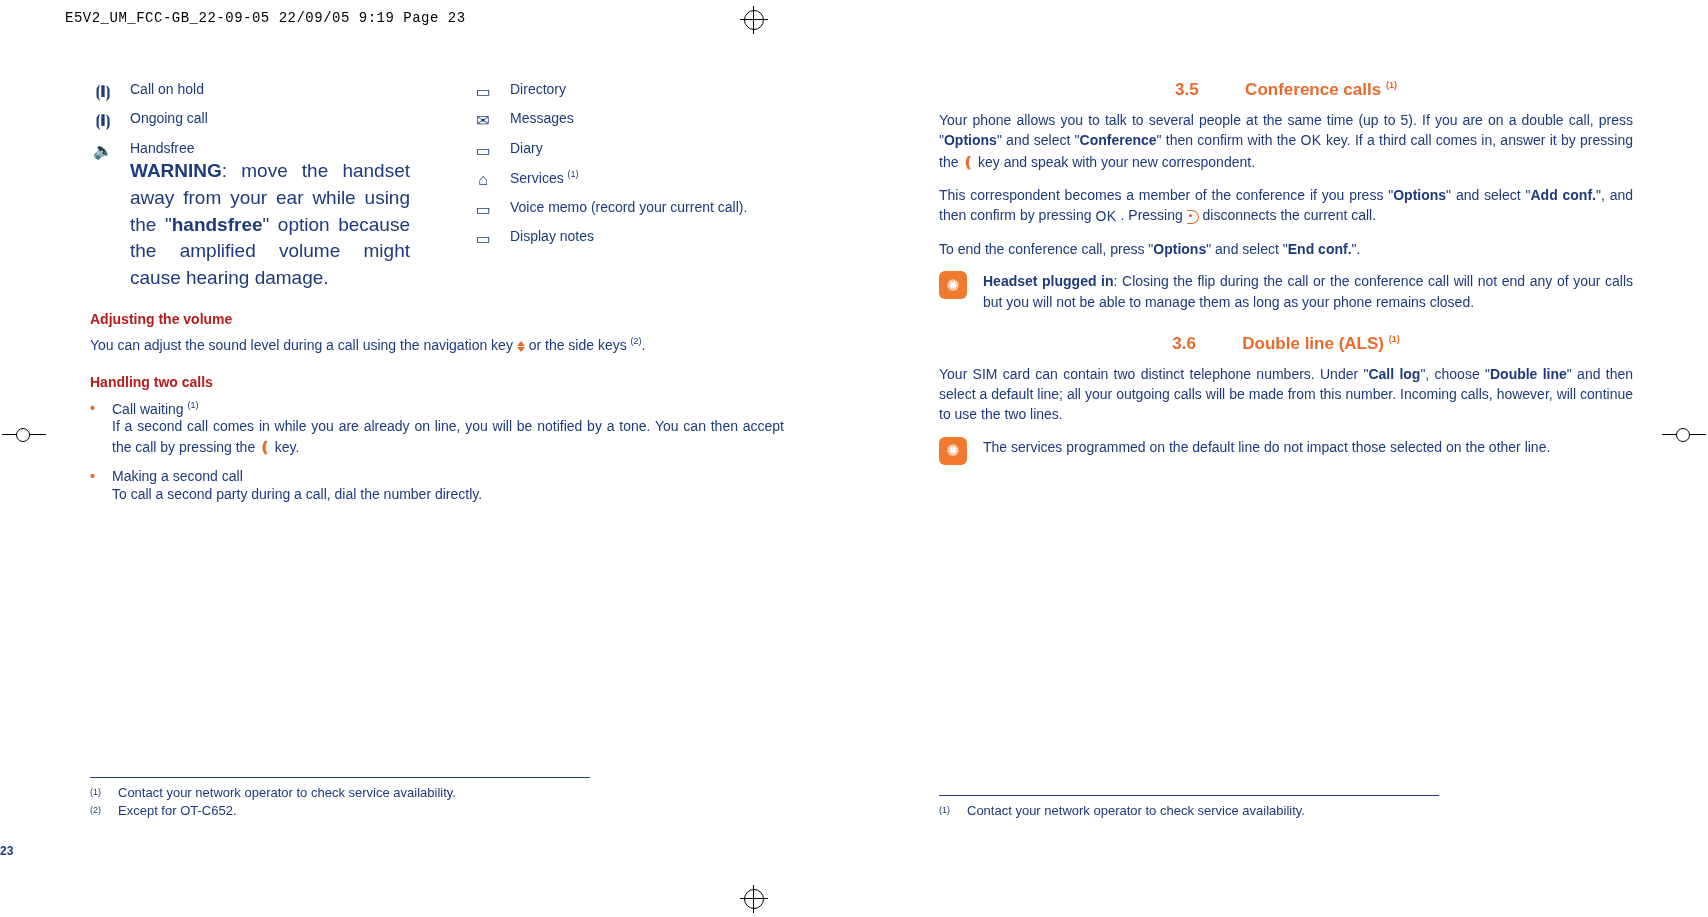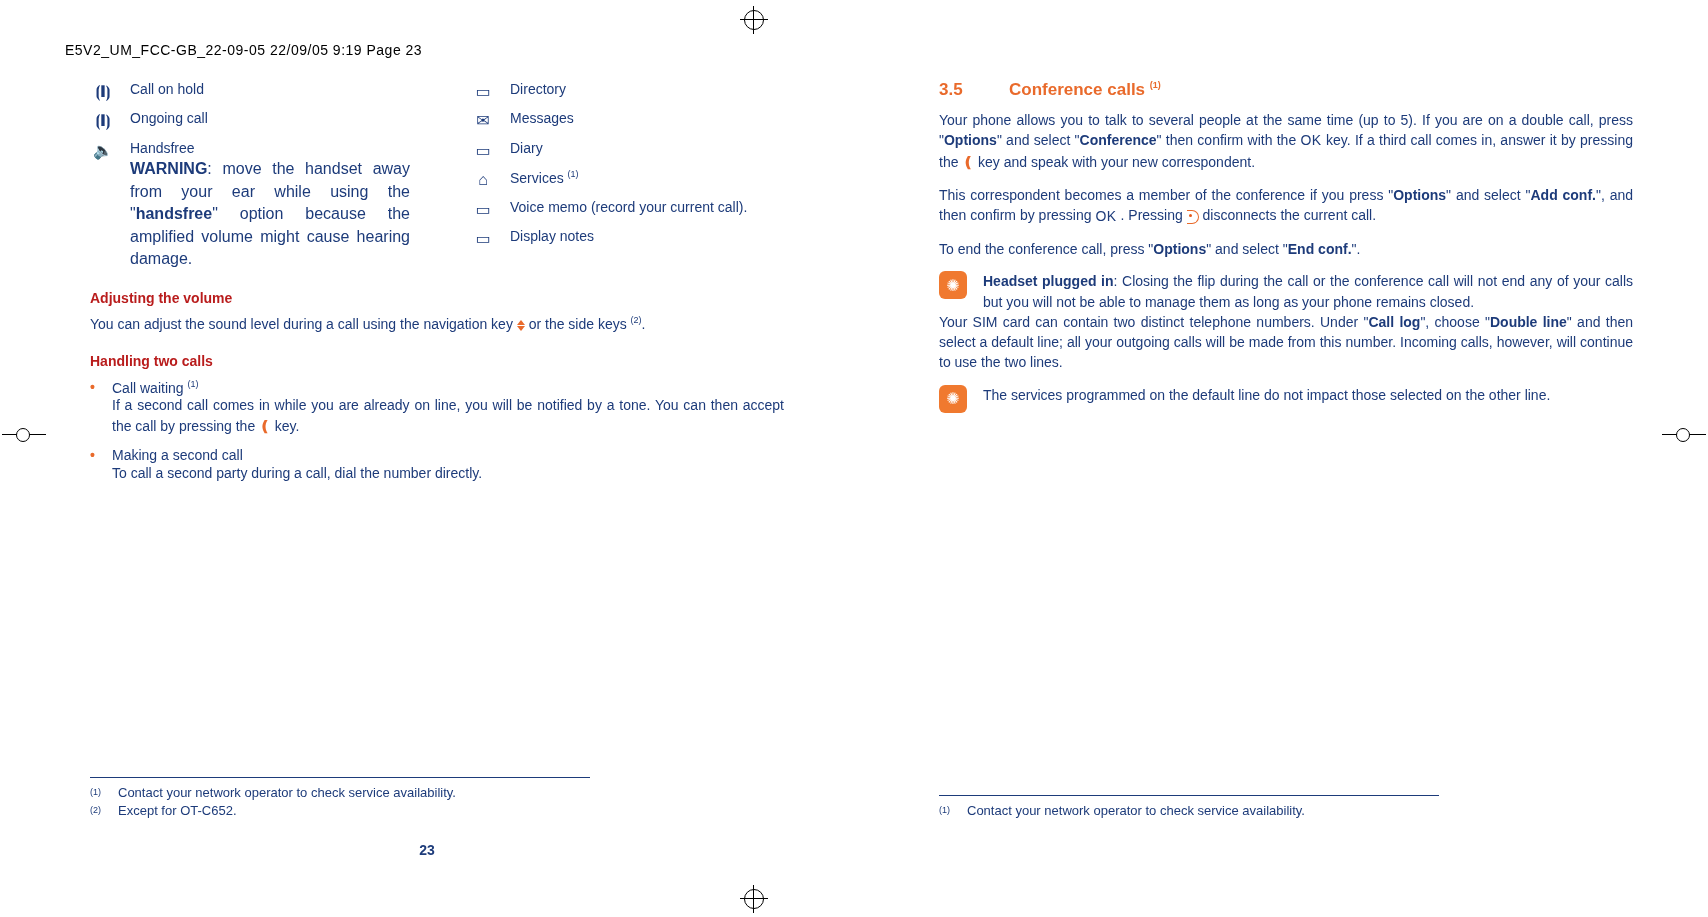--- a/index.html
+++ b/index.html
@@ -9,69 +9,68 @@
     background: #fff;
     font-family: Arial, Helvetica, sans-serif;
     font-size: 14px;
     color: #1d3b7a;
     position: relative;
   }
   .crop-header {
     position: absolute;
     top: 10px;
     left: 65px;
-    font-family: Liberation Sans, sans-serif;
+    font-family: Liberation Mono, monospace;
     font-size: 14px;
     color: #000;
     letter-spacing: 0.5px;
-    margin-top: 32px;
   }
   .spread {
     position: absolute;
     top: 80px;
     left: 0;
     width: 1708px;
     height: 760px;
     display: flex;
   }
   .page {
     width: 50%;
     padding: 0 70px 0 90px;
     position: relative;
   }
   .page.right { padding: 0 75px 0 85px; }
   .page-number {
     position: absolute;
     bottom: -18px;
     width: 100%;
     left: 0;
-    text-align: center;
+    text-align: left;
     color: #1d3b7a;
     font-weight: bold;
-    font-size: 14px;
+    font-size: 12px;
   }
   .icon-grid {
     display: flex;
     gap: 60px;
     margin-bottom: 20px;
   }
   .icon-col { display: flex; flex-direction: column; gap: 6px; }
   .icon-row { display: flex; align-items: flex-start; gap: 14px; line-height: 1.4; }
   .icon-slot {
     width: 26px;
     flex: 0 0 26px;
     display: flex;
     justify-content: center;
     color: #1d3b7a;
     font-size: 16px;
     padding-top: 1px;
   }
   .icon-text { flex: 1; }
   .warning-block {
-    font-size: 16px;
+    font-size: 19px;
     text-align: justify;
   }
   .h4 {
     font-weight: bold;
     color: #b91c1c;
     margin-top: 18px;
     margin-bottom: 8px;
   }
   .para { line-height: 1.45; text-align: justify; }
   .bullet-row {
@@ -100,20 +99,21 @@
   .page.right .footnotes { left: 85px; right: 75px; }
   .fn-row { display: flex; gap: 14px; line-height: 1.4; }
   .fn-marker { font-size: 9px; padding-top: 2px; width: 14px; flex: 0 0 14px; }
   .section-head {
     display: flex;
     gap: 30px;
     color: #e96a2b;
     font-weight: bold;
     font-size: 17px;
     margin-bottom: 10px;
+    justify-content: center;
   }
   .section-num { flex: 0 0 40px; }
   .ok-glyph {
     font-size: 14px;
     letter-spacing: 0.5px;
     font-family: Arial, sans-serif;
     display: inline-block;
     vertical-align: middle;
     position: relative;
     top: -1px;
@@ -349,20 +349,24 @@
 
     <div class="para" style="margin-top:12px">
       <span>To end the conference call, press "</span><b>Options</b><span>" and select "</span><b>End conf.</b><span>".</span>
     </div>
 
     <div class="tip-row">
       <div class="tip-icon">✺</div>
       <div class="para"><b>Headset plugged in</b><span>: Closing the flip during the call or the conference call will not end any of your calls but you will not be able to manage them as long as your phone remains closed.</span></div>
     </div>
 
+    <div class="section-head" style="margin-top:22px">
+      <div class="section-num">3.6</div>
+      <div><span>Double line (ALS) </span><sup>(1)</sup></div>
+    </div>
 
     <div class="para">
       <span>Your SIM card can contain two distinct telephone numbers. Under "</span><b>Call log</b><span>", choose "</span><b>Double line</b><span>" and then select a default line; all your outgoing calls will be made from this number. Incoming calls, however, will continue to use the two lines.</span>
     </div>
 
     <div class="tip-row">
       <div class="tip-icon">✺</div>
       <div class="para">The services programmed on the default line do not impact those selected on the other line.</div>
     </div>
 

